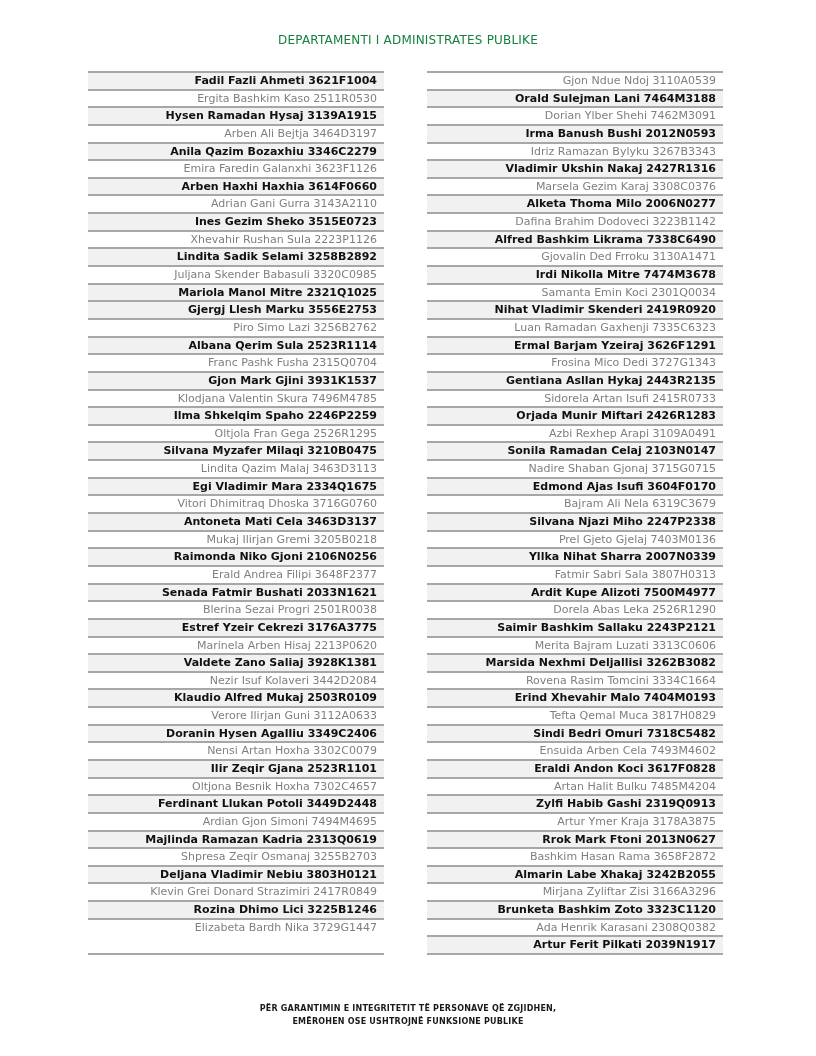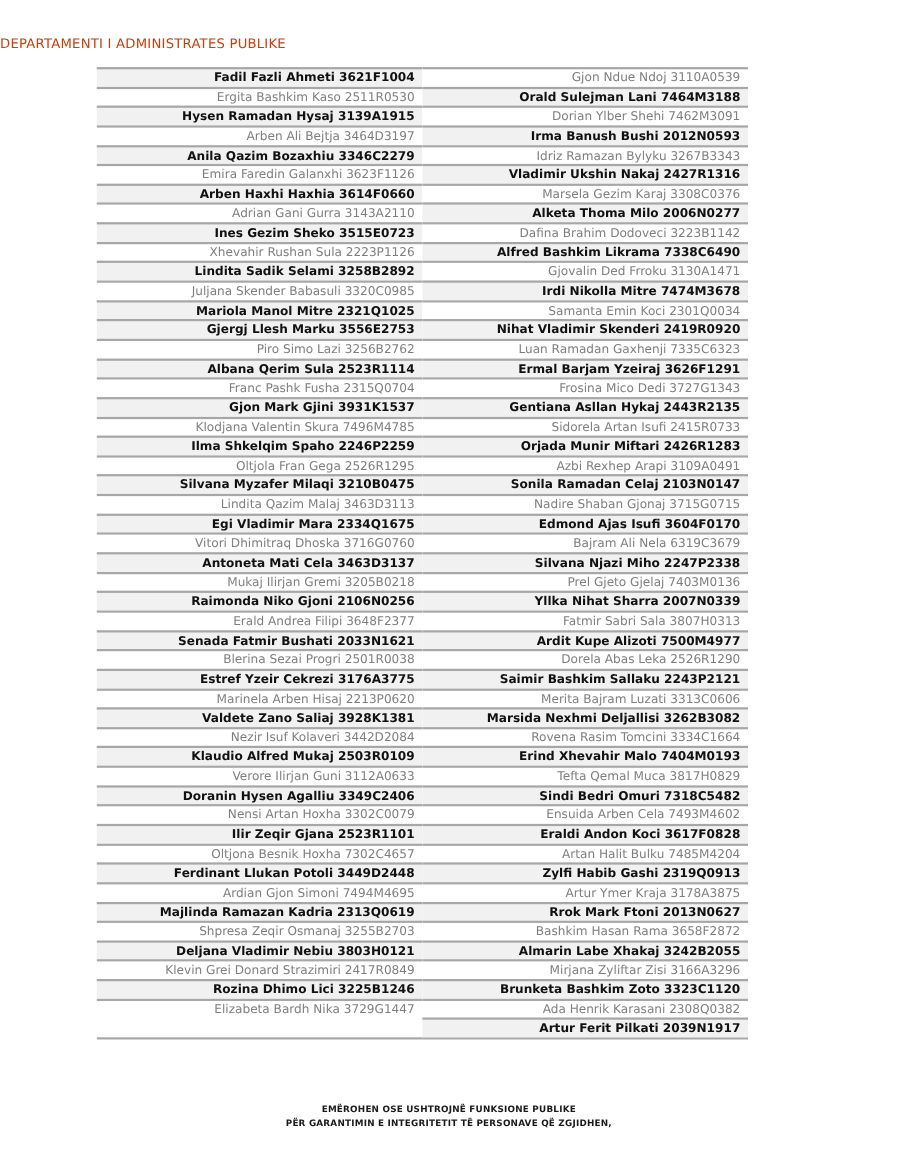--- a/index.html
+++ b/index.html
@@ -10,26 +10,26 @@
     --text-plain:#7f7f7f;
   }
   html,body{margin:0;padding:0;}
   body{
     width:816px;height:1056px;position:relative;
     background:#ffffff;
     font-family:"DejaVu Sans","Liberation Sans",sans-serif;
   }
   .title{
     position:absolute;top:33px;left:0;width:816px;
-    text-align:left;font-size:12px;font-weight:400;
-    color:#c2410c;letter-spacing:0.2px;
+    text-align:center;font-size:12px;font-weight:400;
+    color:#15803d;letter-spacing:0.2px;
   }
   .columns{
-    position:absolute;top:61px;left:88px;width:635px;
-    display:flex;
+    position:absolute;top:71px;left:88px;width:635px;
+    display:flex;gap:43px;
   }
   .col{
     width:296px;border-bottom:2px solid var(--row-border);
   }
   .row{
     box-sizing:border-box;height:17.65px;
     border-top:2px solid var(--row-border);
     background:var(--row-plain-bg);
     color:var(--text-plain);
     font-size:11px;line-height:15px;
@@ -152,15 +152,15 @@
       <div class="row">Bashkim Hasan Rama 3658F2872</div>
       <div class="row highlight">Almarin Labe Xhakaj 3242B2055</div>
       <div class="row">Mirjana Zyliftar Zisi 3166A3296</div>
       <div class="row highlight">Brunketa Bashkim Zoto 3323C1120</div>
       <div class="row">Ada Henrik Karasani 2308Q0382</div>
       <div class="row highlight">Artur Ferit Pilkati 2039N1917</div>
     </div>
 </div>
 
 <div class="footer">
+  <div>PËR GARANTIMIN E INTEGRITETIT TË PERSONAVE QË ZGJIDHEN,</div>
   <div>EMËROHEN OSE USHTROJNË FUNKSIONE PUBLIKE</div>
-  <div>PËR GARANTIMIN E INTEGRITETIT TË PERSONAVE QË ZGJIDHEN,</div>
 </div>
 
 </body></html>

